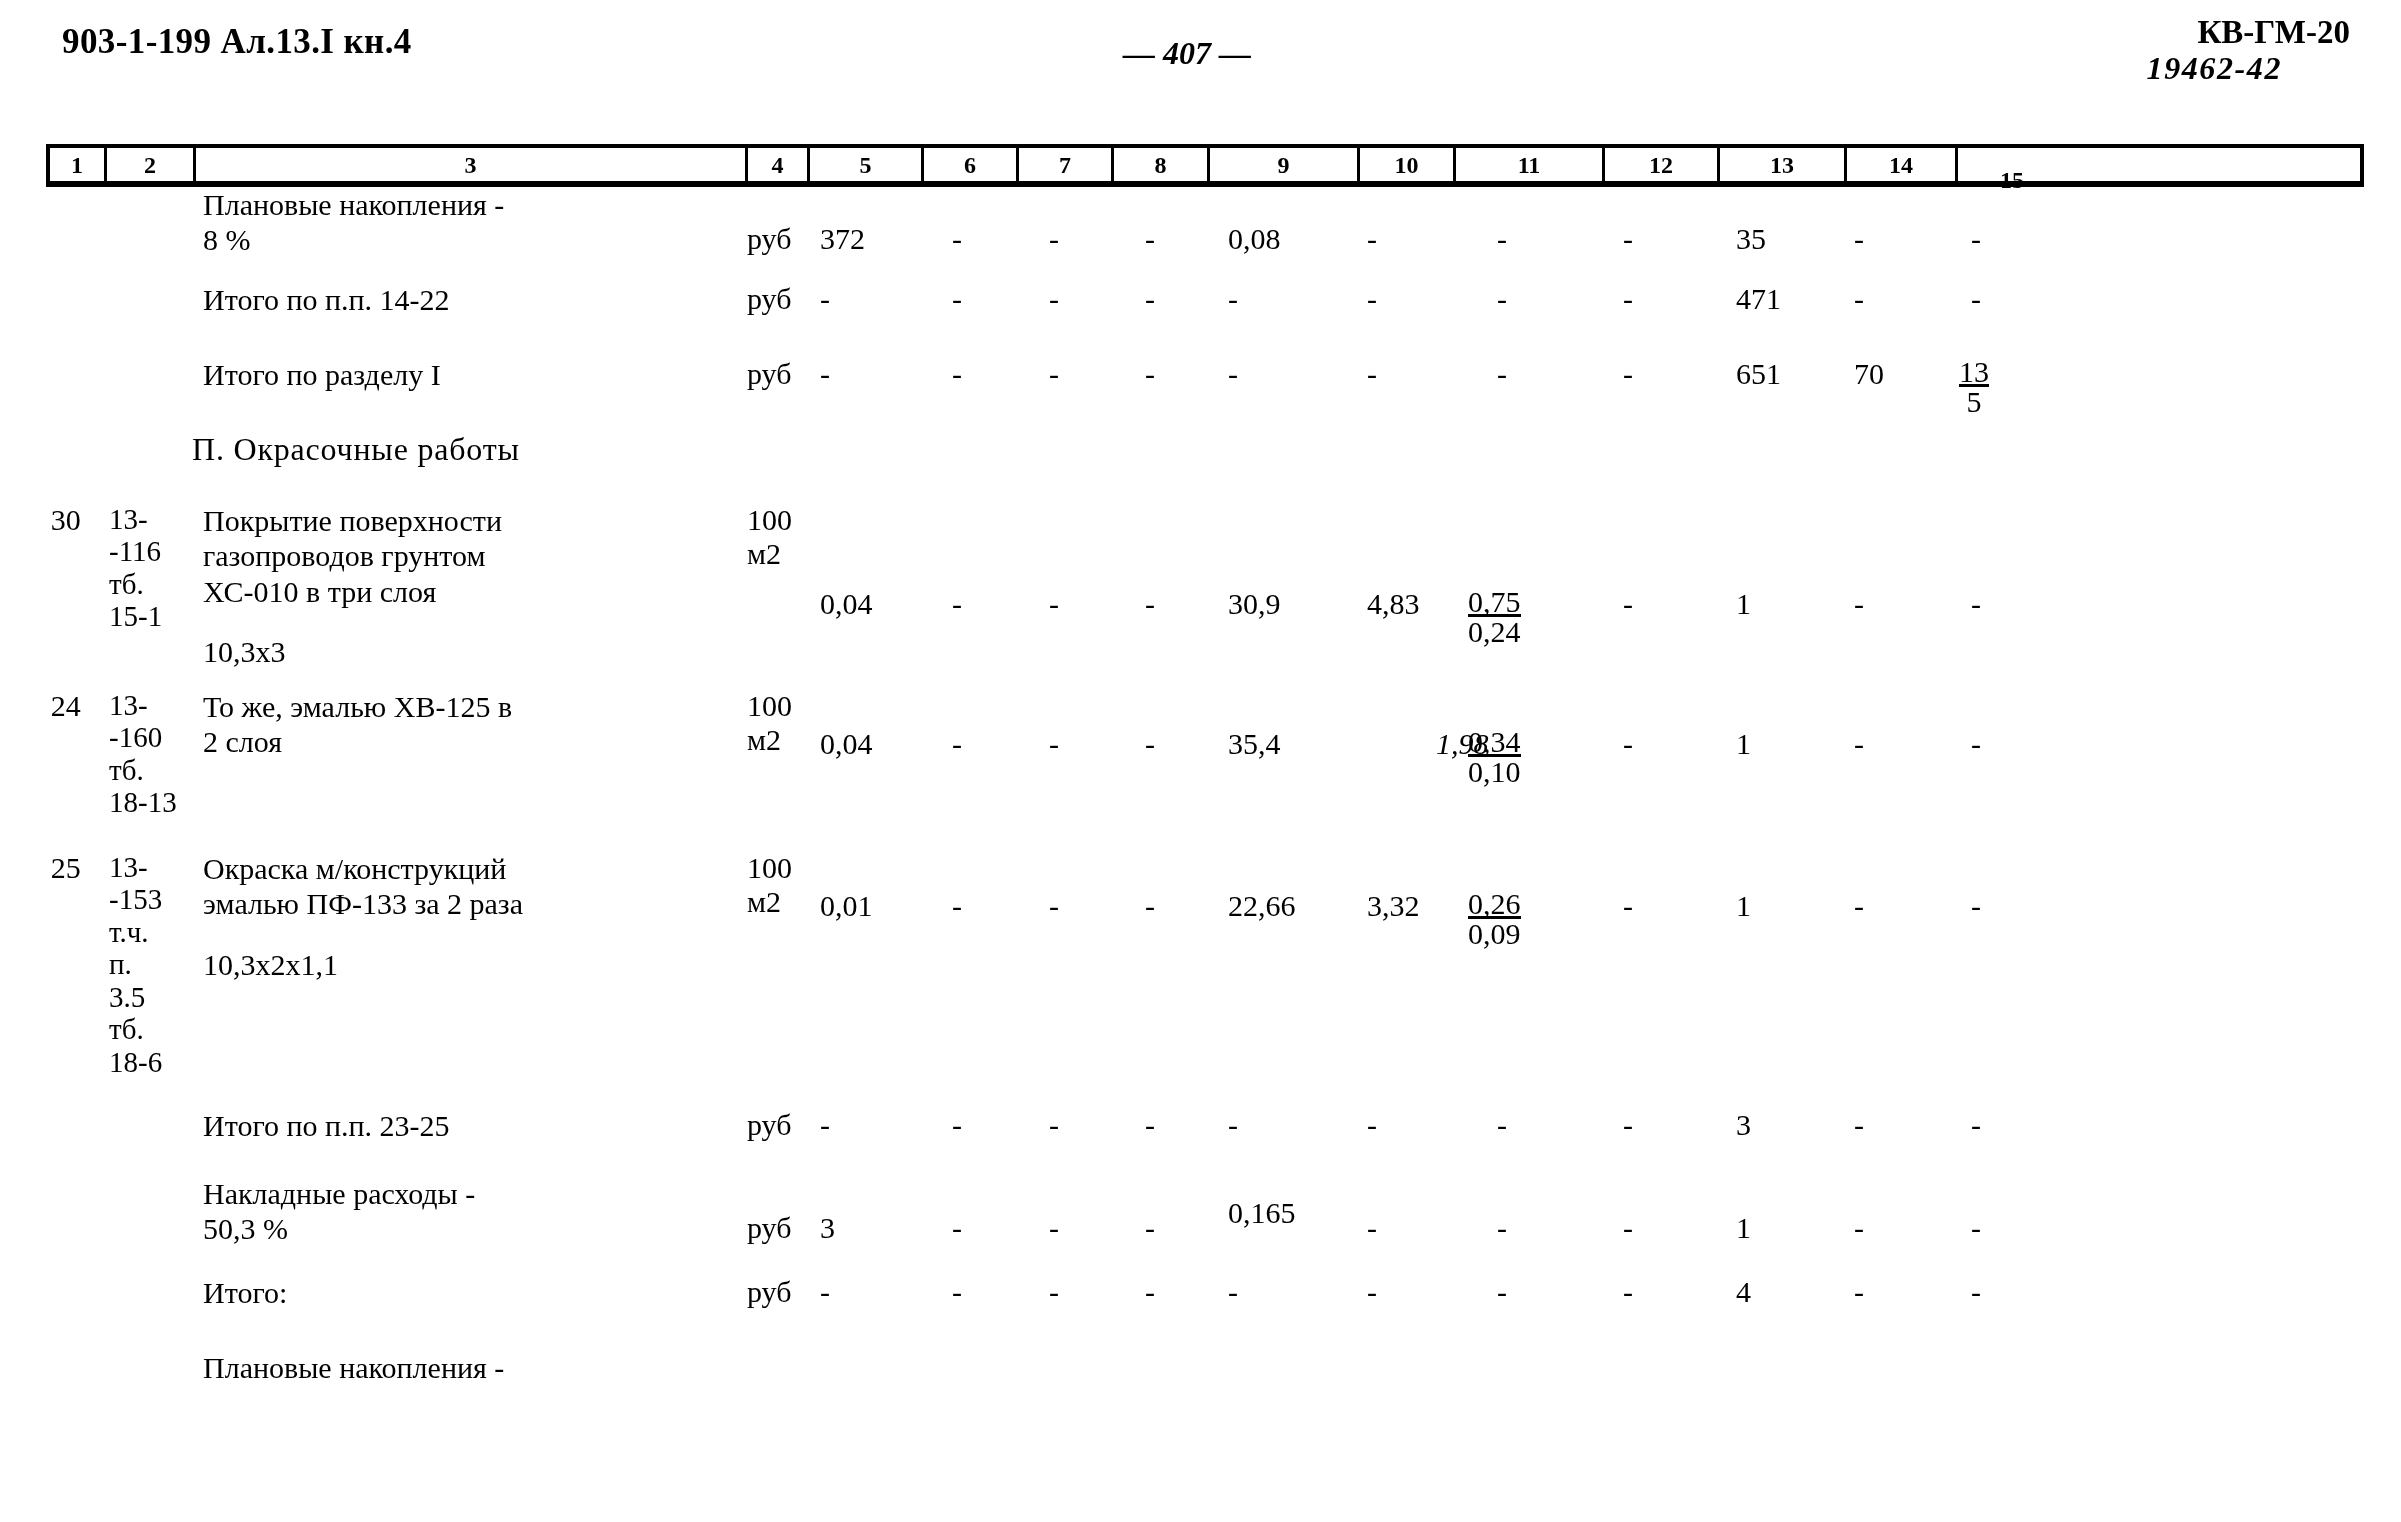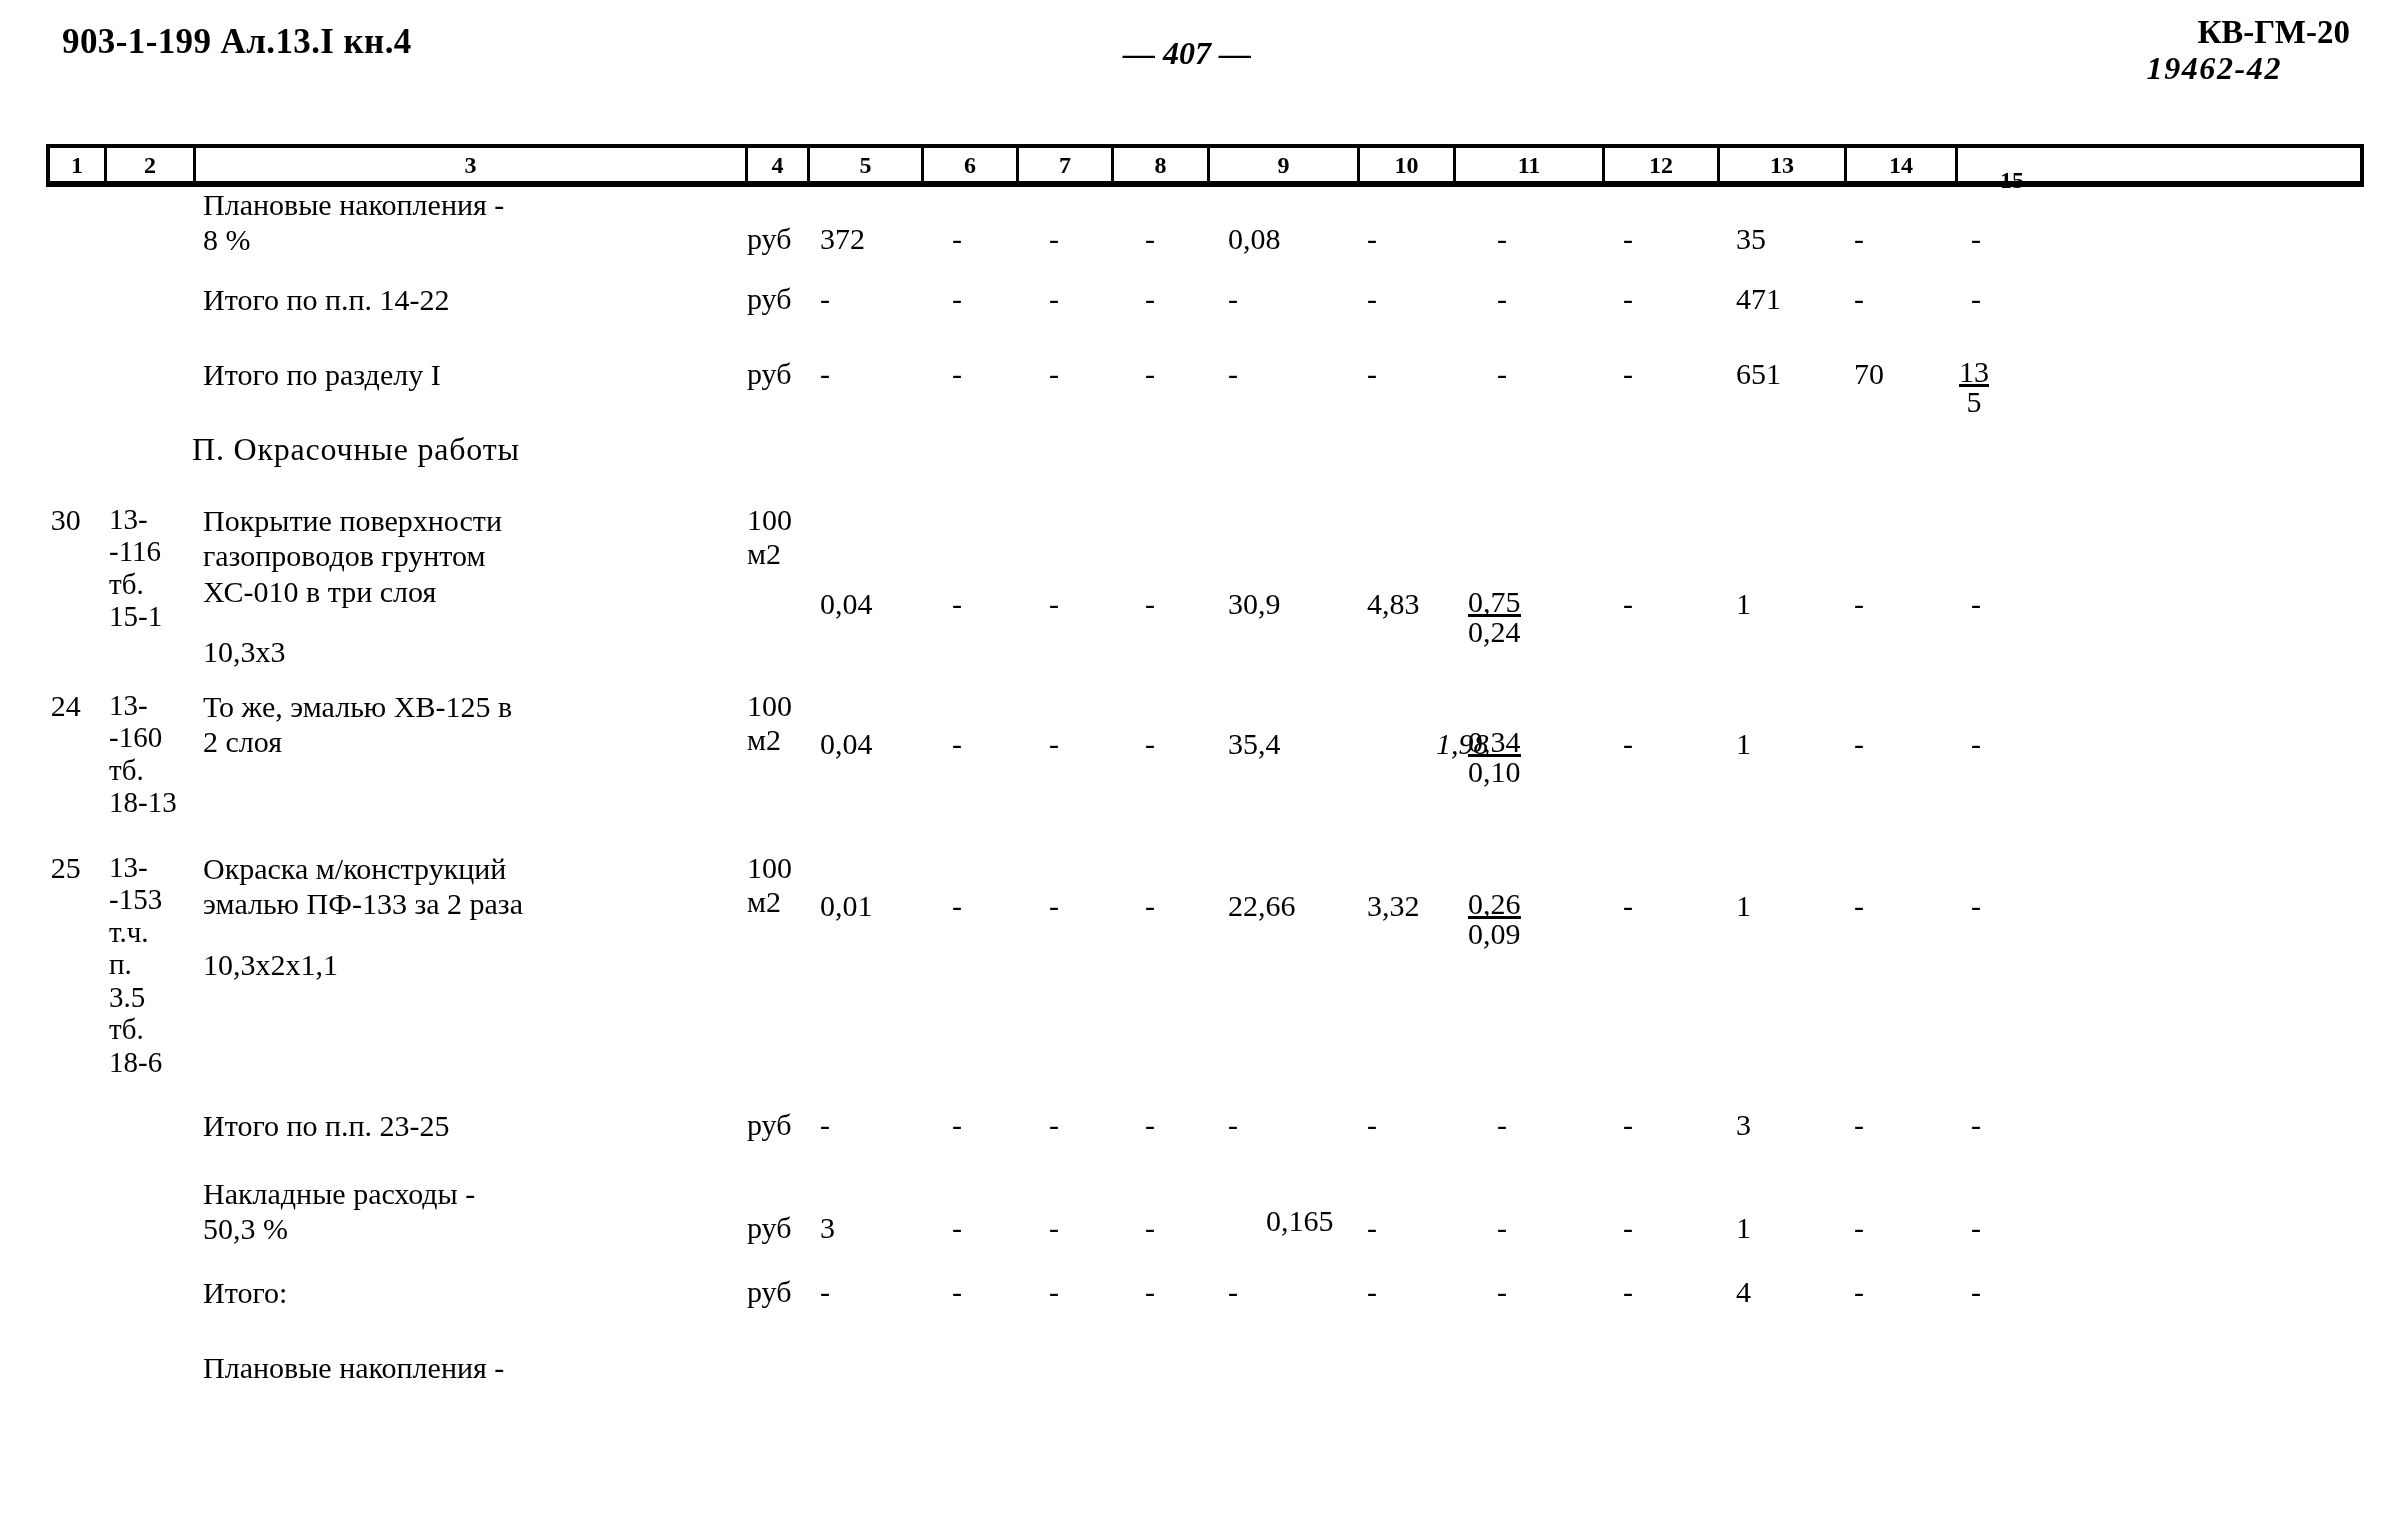--- a/index.html
+++ b/index.html
@@ -246,21 +246,21 @@
           <div class="cell " style="left: 1925px; top: 0px;">-</div>
         </div>
         <div class="row" style="top: 989px;">
           <div class="cell desc" style="left: 157px; top: 0px;">Накладные расходы -
 50,3 %</div>
           <div class="cell unit" style="left: 701px; top: 35px;">руб</div>
           <div class="cell " style="left: 774px; top: 35px;">3</div>
           <div class="cell " style="left: 906px; top: 35px;">-</div>
           <div class="cell " style="left: 1003px; top: 35px;">-</div>
           <div class="cell " style="left: 1099px; top: 35px;">-</div>
-          <div class="cell " style="left: 1182px; top: 28px; margin-left: 38px;">0,165</div>
+          <div class="cell " style="left: 1182px; top: 20px;">0,165</div>
           <div class="cell " style="left: 1321px; top: 35px;">-</div>
           <div class="cell " style="left: 1577px; top: 35px;">-</div>
           <div class="cell " style="left: 1690px; top: 35px;">1</div>
           <div class="cell " style="left: 1808px; top: 35px;">-</div>
           <div class="cell " style="left: 1451px; top: 35px;">-</div>
           <div class="cell " style="left: 1925px; top: 35px;">-</div>
         </div>
         <div class="row" style="top: 1088px;">
           <div class="cell desc" style="left: 157px; top: 0px; text-align: right;">Итого:</div>
           <div class="cell unit" style="left: 701px; top: 0px;">руб</div>

